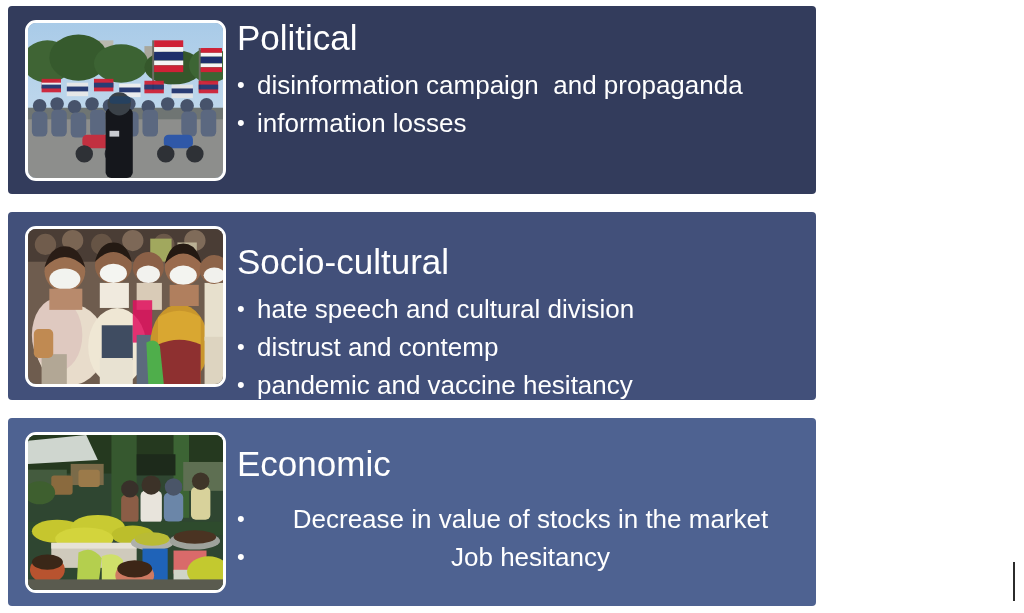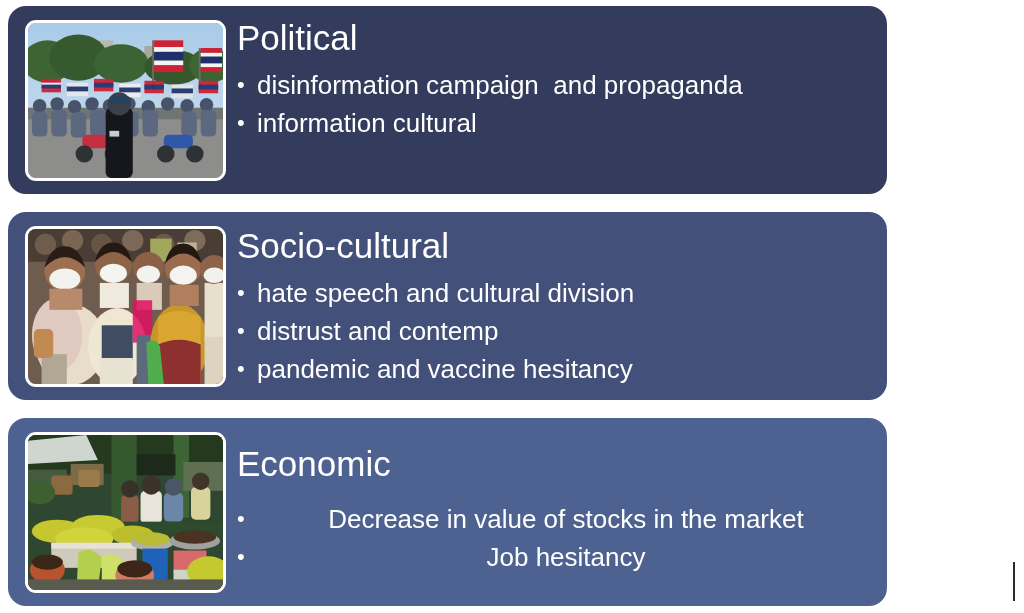--- a/index.html
+++ b/index.html
@@ -17,22 +17,22 @@
   .deck {
     position: absolute;
     left: 0; top: 0;
     width: 1024px;
     height: 613px;
     background: #ffffff;
   }
   .card {
     position: absolute;
     left: 8px;
-    width: 879px;
-    border-radius: 18px;
+    width: 808px;
+    border-radius: 4px;
     box-sizing: border-box;
     overflow: hidden;
   }
   .card-political   { top: 6px;   height: 188px; background: #333c5c; }
   .card-socio       { top: 212px; height: 188px; background: #42507a; }
   .card-economic    { top: 418px; height: 188px; background: #4e6291; }
 
   .thumb {
     position: absolute;
     left: 17px;
@@ -76,21 +76,21 @@
   }
   .bullets li::before {
     content: "\2022";
     position: absolute;
     left: 0;
     top: 0;
     font-size: 22px;
     line-height: 38px;
   }
   .title-political { margin-top: 2px; }
-  .title-socio { margin-top: 4px; }
+  .title-socio { margin-top: 20px; }
   .title-economic { margin-top: 16px; }
   .bullets-socio { }
   .bullets-economic { margin-top: 14px; text-align: center; }
 
   .caret {
     position: absolute;
     left: 1013px;
     top: 562px;
     width: 2px;
     height: 39px;
@@ -190,21 +190,21 @@
           <rect x="84" y="76" width="22" height="8" rx="4" fill="#26415f"></rect>
           <rect x="84" y="112" width="10" height="6" fill="#c9ccd1"></rect>
         </g>
       </svg>
     </div>
 
     <div class="content">
       <div class="card-title title-political">Political</div>
       <ul class="bullets bullets-political">
         <li>disinformation campaign  and propaganda</li>
-        <li>information cultural</li>
+        <li>information losses</li>
       </ul>
     </div>
   </div>
 
   <div class="card card-socio">
     <div class="thumb">
       <svg viewBox="0 0 201 161" preserveAspectRatio="none" aria-hidden="true">
         <rect x="0" y="0" width="201" height="161" fill="#6e5c4e"></rect>
         <rect x="0" y="0" width="201" height="34" fill="#4a3d35"></rect>
         <g opacity="0.8">

